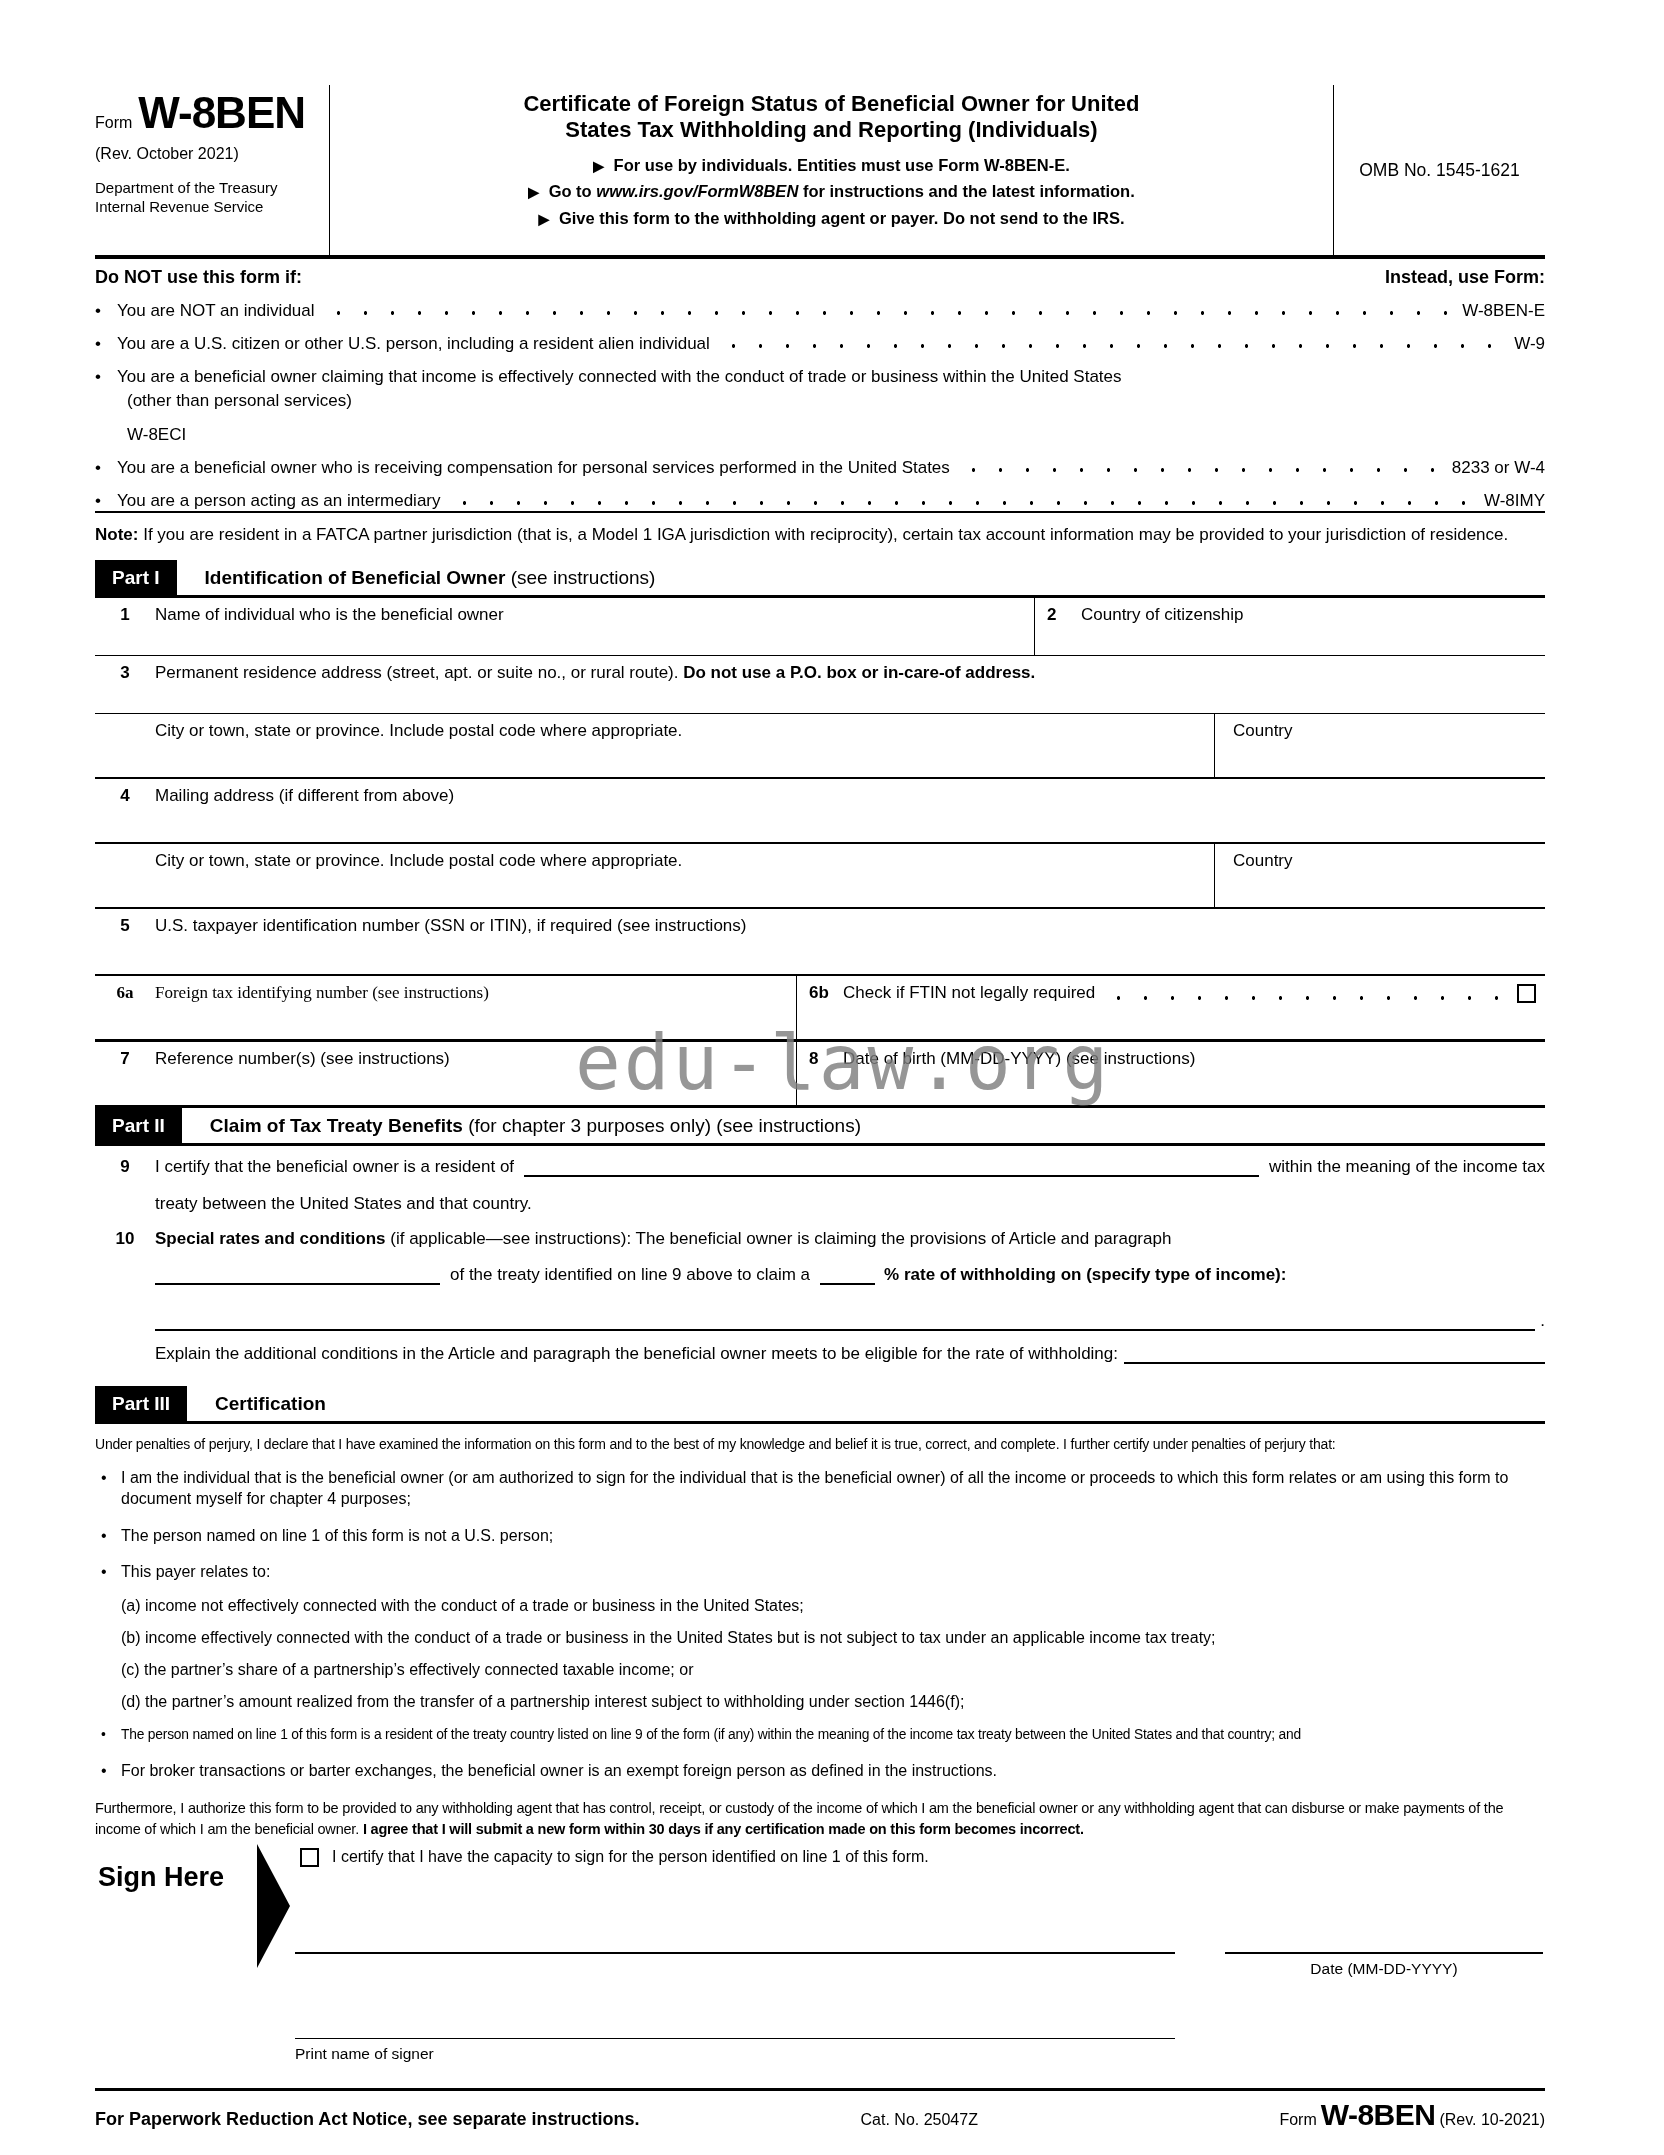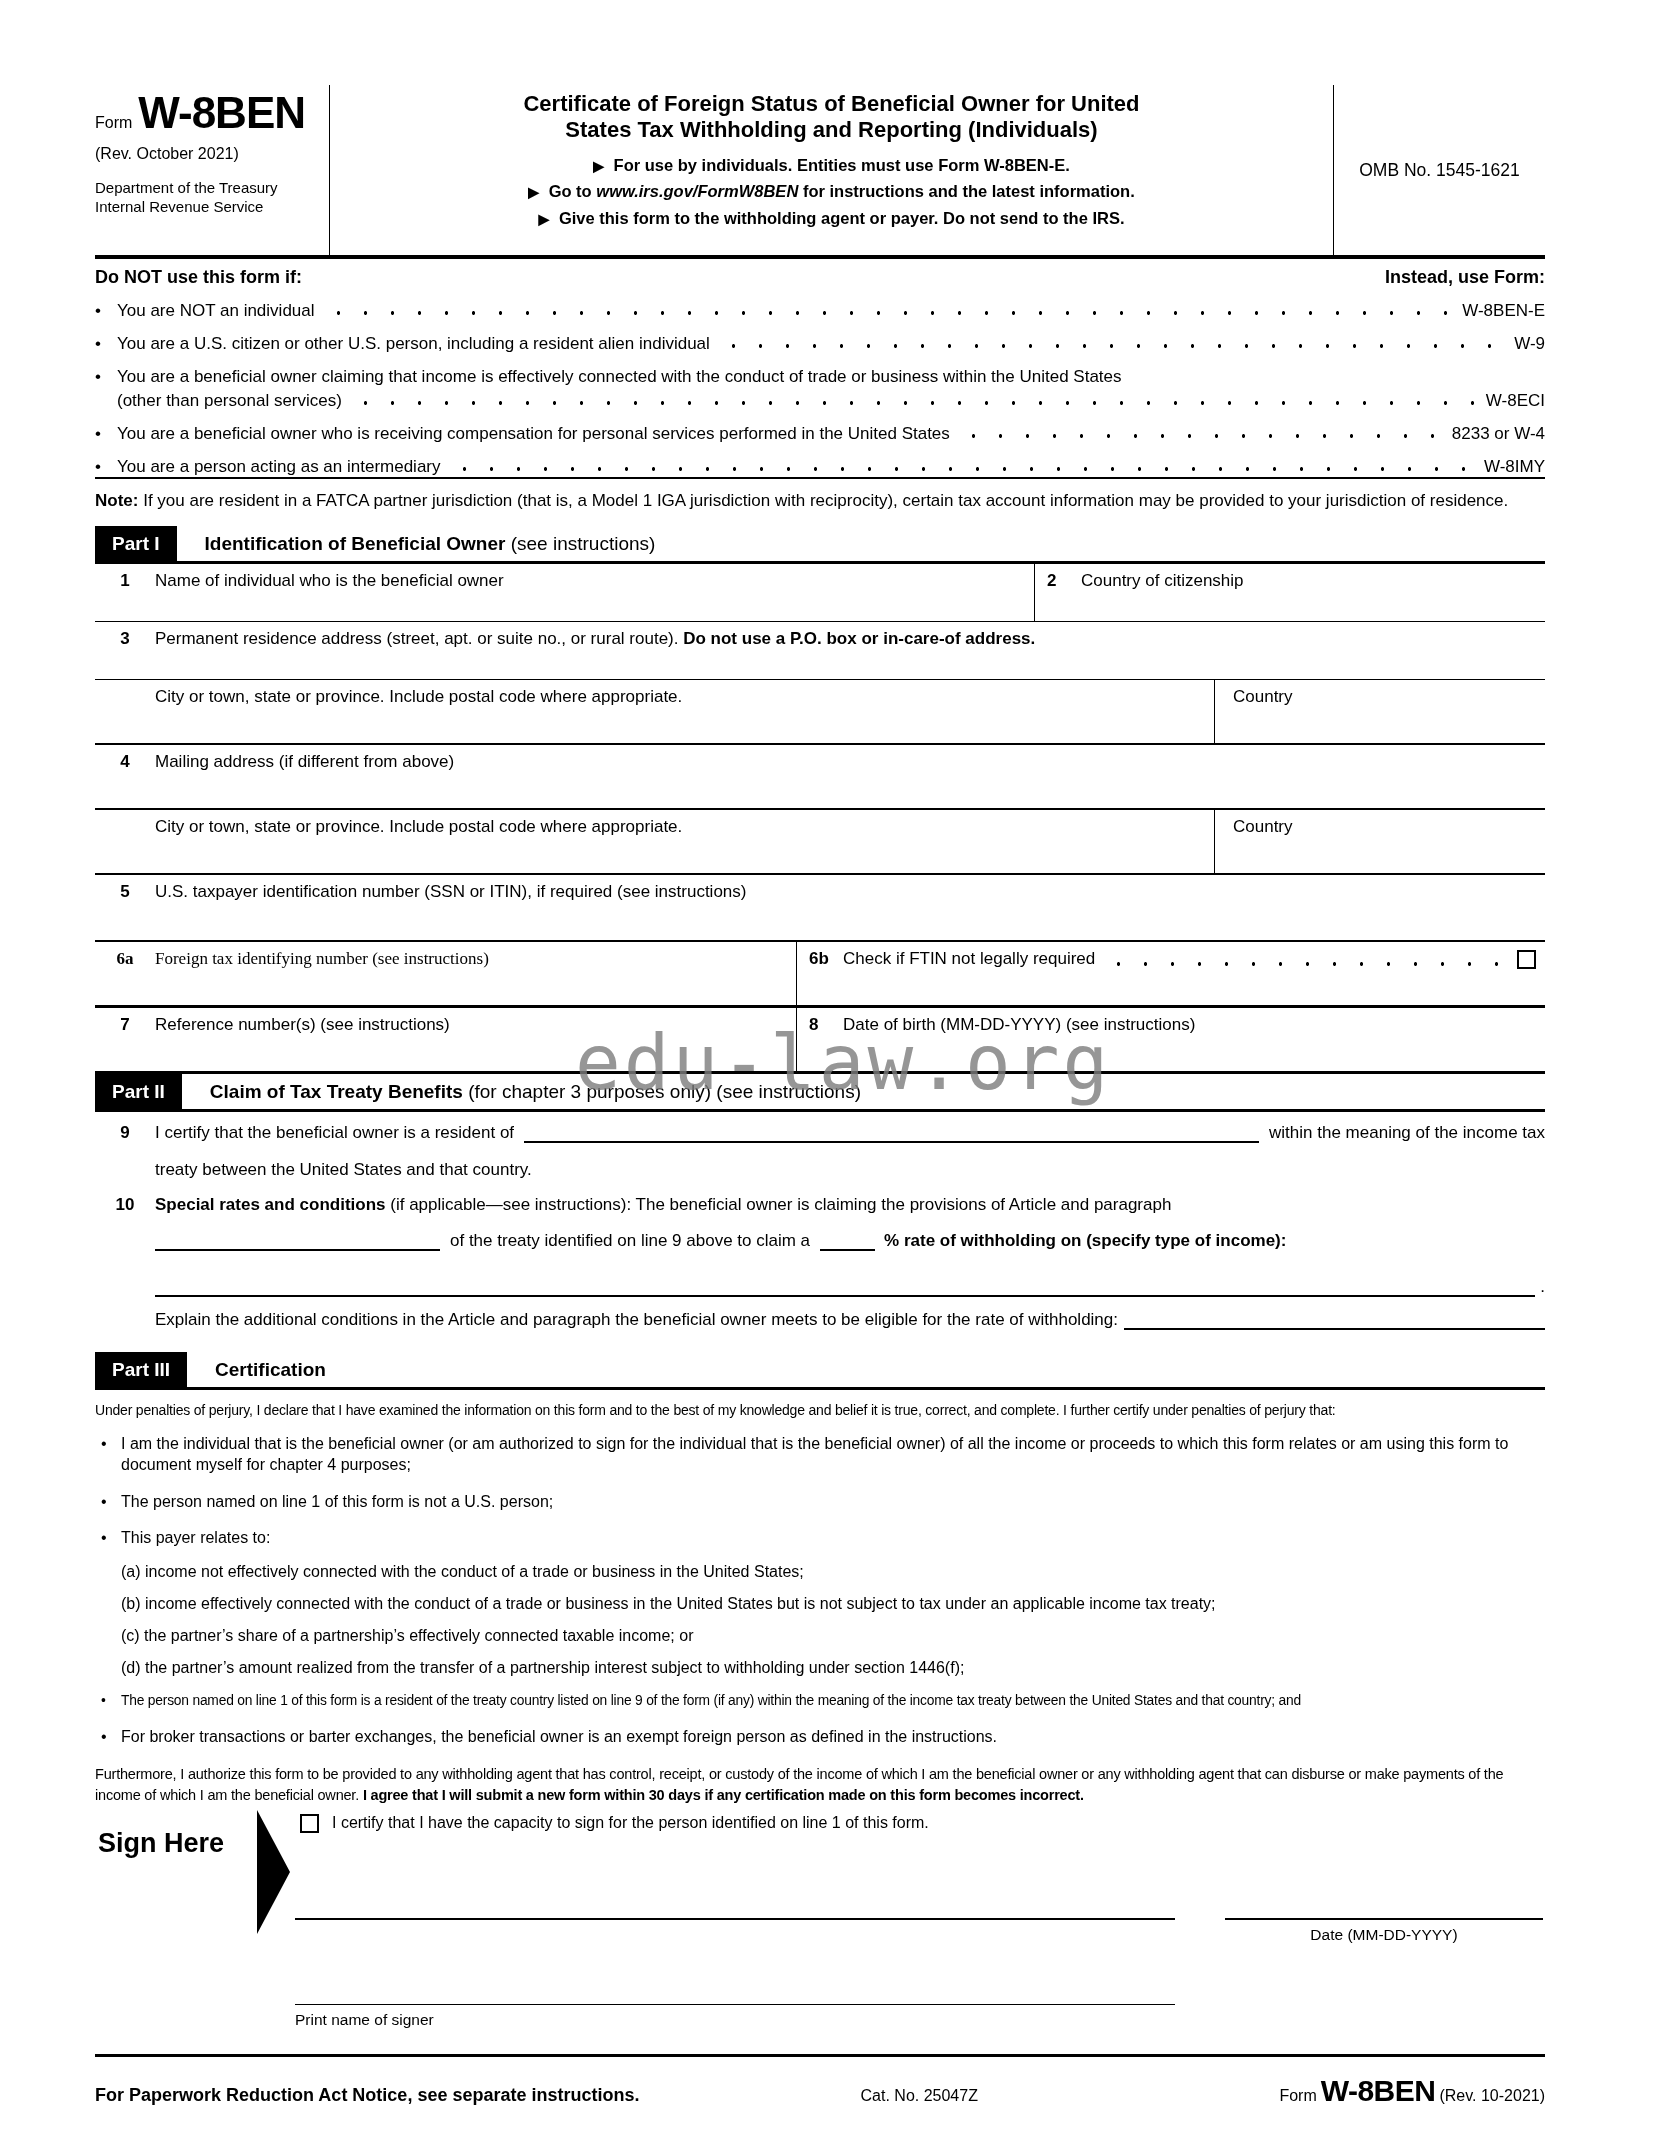--- a/index.html
+++ b/index.html
@@ -78,21 +78,21 @@
               border-top:62px solid transparent;border-bottom:62px solid transparent;
               border-left:33px solid #000;}
   .sig-line{position:absolute;left:200px;top:112px;width:880px;border-bottom:2px solid #000;}
   .date-line{position:absolute;left:1130px;top:112px;width:318px;border-bottom:2px solid #000;}
   .sig-label{position:absolute;left:200px;top:120px;width:880px;text-align:center;font-size:15.5px;}
   .date-label{position:absolute;left:1130px;top:120px;width:318px;text-align:center;font-size:15.5px;}
   .print-line{position:absolute;left:200px;top:198px;width:880px;border-bottom:1.6px solid #000;}
   .print-label{position:absolute;left:200px;top:205px;font-size:15.5px;}
 
   
-  .footer{display:flex;align-items:baseline;margin-top:17px;}
+  .footer{display:flex;align-items:baseline;margin-top:7px;}
   .foot-left{flex:1.35;font-size:18px;font-weight:bold;}
   .foot-cat{font-size:16px;}
   .foot-right{flex:1;text-align:right;font-size:16px;white-space:nowrap;}
   .foot-form-number{font-size:30px;font-weight:bold;letter-spacing:-0.5px;margin:0 4px;}
 
   
   .watermark{position:absolute;left:575px;top:1018px;font-family:"DejaVu Sans Mono",monospace;
              font-size:76px;color:#7d7d7d;letter-spacing:3px;opacity:0.8;z-index:5;pointer-events:none;}
 </style>
 </head>
@@ -159,21 +159,21 @@
         <span class="dnu-bullet">•</span>
         <span>You are a U.S. citizen or other U.S. person, including a resident alien individual</span>
         <span class="dots"></span>
         <span class="dnu-form">W-9</span>
       </div>
 
       <div class="dnu-row">
         <span class="dnu-bullet">•</span>
         <span>You are a beneficial owner claiming that income is effectively connected with the conduct of trade or business within the United States</span>
       </div>
-      <div class="dnu-row dnu-cont" style="margin-top:4px;">
+      <div class="dnu-row dnu-cont" style="margin-top:4px;flex-direction:column;">
         <span>(other than personal services)</span>
         <span class="dots"></span>
         <span class="dnu-form">W-8ECI</span>
       </div>
 
       <div class="dnu-row">
         <span class="dnu-bullet">•</span>
         <span>You are a beneficial owner who is receiving compensation for personal services performed in the United States</span>
         <span class="dots"></span>
         <span class="dnu-form">8233 or W-4</span>

